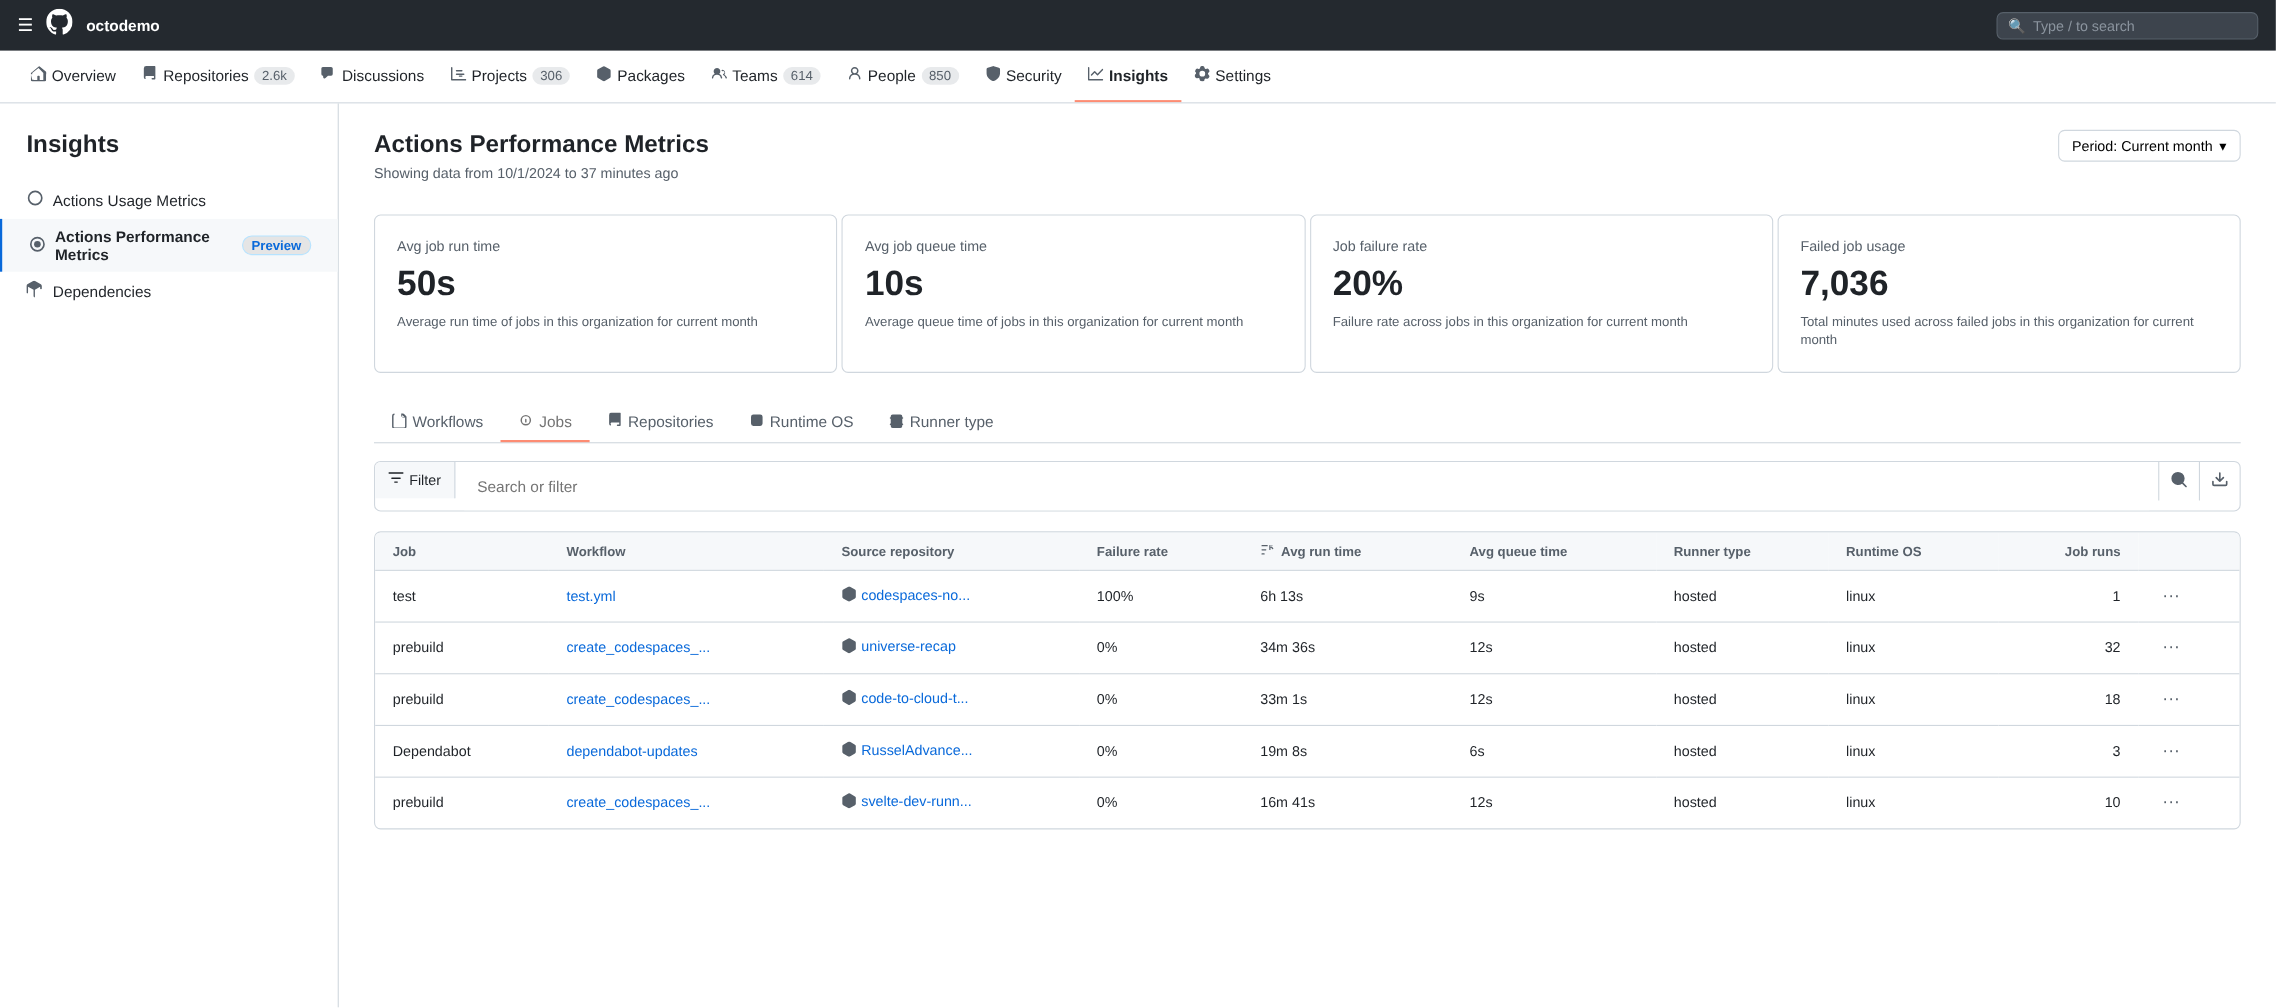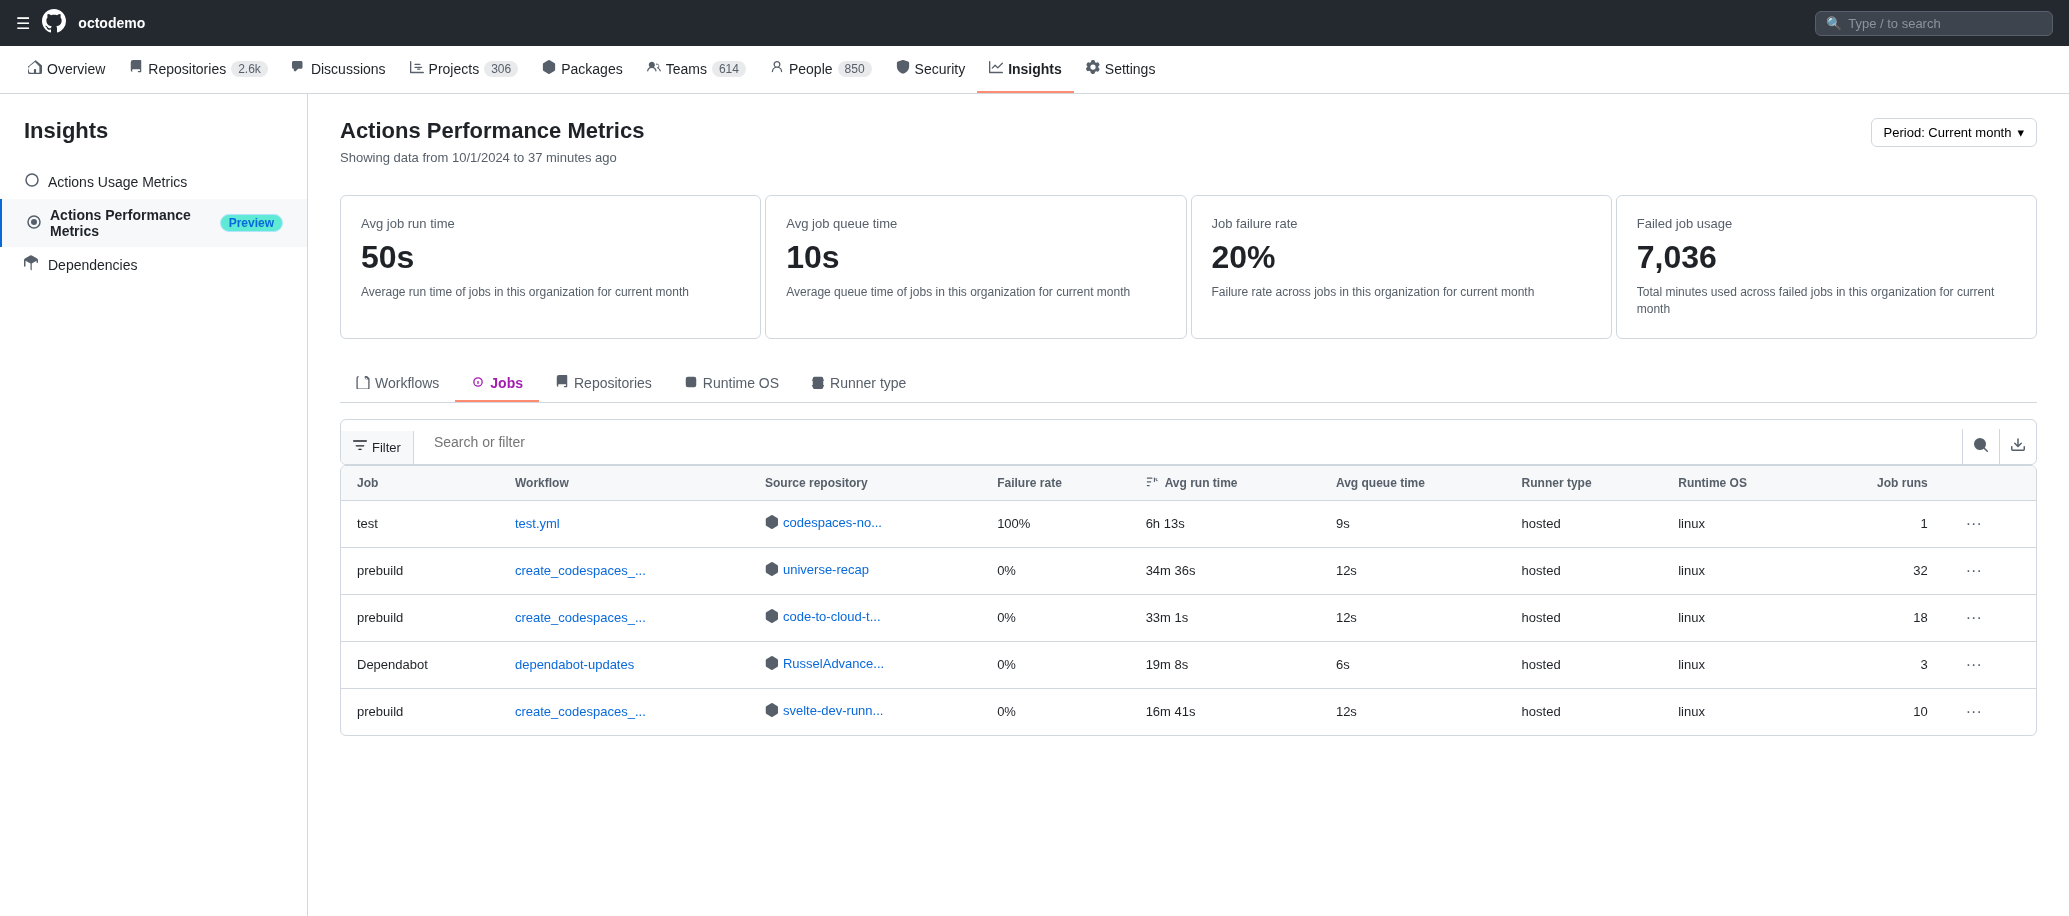--- a/index.html
+++ b/index.html
@@ -21,45 +21,45 @@
     .nav-icon { font-size: 14px; color: #57606a; }
 
     
     .layout { display: flex; min-height: calc(100vh - 94px); }
 
     
     .sidebar { width: 308px; min-width: 308px; border-right: 1px solid #d0d7de; padding: 24px 0; }
     .sidebar-title { font-size: 22px; font-weight: 600; padding: 0 24px 20px; }
     .sidebar-item { display: flex; align-items: center; gap: 8px; padding: 8px 24px; font-size: 14px; color: #1f2328; cursor: pointer; text-decoration: none; }
     .sidebar-item.active { background: #f6f8fa; border-left: 2px solid #0969da; font-weight: 600; }
-    .sidebar-item .preview-badge { background: #5eead4; color: #0969da; border: 1px solid #b6e3ff; border-radius: 20px; padding: 1px 8px; font-size: 12px; margin-left: auto; }
+    .sidebar-item .preview-badge { background: #e5e5e5; color: #0969da; border: 1px solid #b6e3ff; border-radius: 20px; padding: 1px 8px; font-size: 12px; margin-left: auto; }
     .sidebar-item-icon { color: #57606a; font-size: 14px; }
 
     
     .main { flex: 1; padding: 24px 32px; overflow-x: auto; }
     .main-title { font-size: 22px; font-weight: 600; margin-bottom: 6px; }
     .main-subtitle { font-size: 13px; color: #57606a; margin-bottom: 24px; }
 
     
     .metric-cards { display: flex; gap: 4px; margin-bottom: 28px; }
     .metric-card { flex: 1; border: 1px solid #d0d7de; border-radius: 6px; padding: 20px; min-width: 200px; }
     .metric-card-label { font-size: 13px; color: #57606a; margin-bottom: 8px; }
     .metric-card-value { font-size: 32px; font-weight: 600; margin-bottom: 8px; }
     .metric-card-desc { font-size: 12px; color: #57606a; line-height: 1.4; }
 
     
     .period-btn { float: right; display: flex; align-items: center; gap: 6px; border: 1px solid #d0d7de; border-radius: 6px; padding: 6px 12px; font-size: 13px; cursor: pointer; background: #fff; }
 
     
     .tabs { display: flex; align-items: center; gap: 0; border-bottom: 1px solid #d0d7de; margin-bottom: 16px; }
     .tab { display: flex; align-items: center; gap: 5px; padding: 8px 16px; font-size: 14px; color: #57606a; cursor: pointer; border-bottom: 2px solid transparent; text-decoration: none; }
-    .tab.active { color: #a21caf; border-bottom: 2px solid #fd8c73; font-weight: 700; }
-
-    
-    .filter-row { display: flex; align-items: flex-end; gap: 8px; border: 1px solid #d0d7de; border-radius: 6px; margin-bottom: 0; padding: 0; overflow: hidden; }
+    .tab.active { color: #737373; border-bottom: 2px solid #fd8c73; font-weight: 400; }
+
+    
+    .filter-row { display: flex; align-items: flex-start; gap: 8px; border: 1px solid #d0d7de; border-radius: 6px; margin-bottom: 18px; padding: 0; overflow: hidden; }
     .filter-btn { display: flex; align-items: center; gap: 5px; padding: 8px 12px; border-right: 1px solid #d0d7de; cursor: pointer; font-size: 13px; background: #f6f8fa; white-space: nowrap; }
     .filter-input { flex: 1; border: none; outline: none; padding: 14px 12px; font-size: 14px; color: #57606a; }
     .filter-actions { display: flex; align-items: center; }
     .filter-icon-btn { padding: 8px 10px; cursor: pointer; color: #57606a; border-left: 1px solid #d0d7de; }
 
     
     .table-container { border: 1px solid #d0d7de; border-radius: 6px; overflow: hidden; }
     table { width: 100%; border-collapse: collapse; }
     thead tr { background: #f6f8fa; }
     th { padding: 10px 16px; font-size: 12px; font-weight: 600; color: #57606a; text-align: left; border-bottom: 1px solid #d0d7de; white-space: nowrap; }

